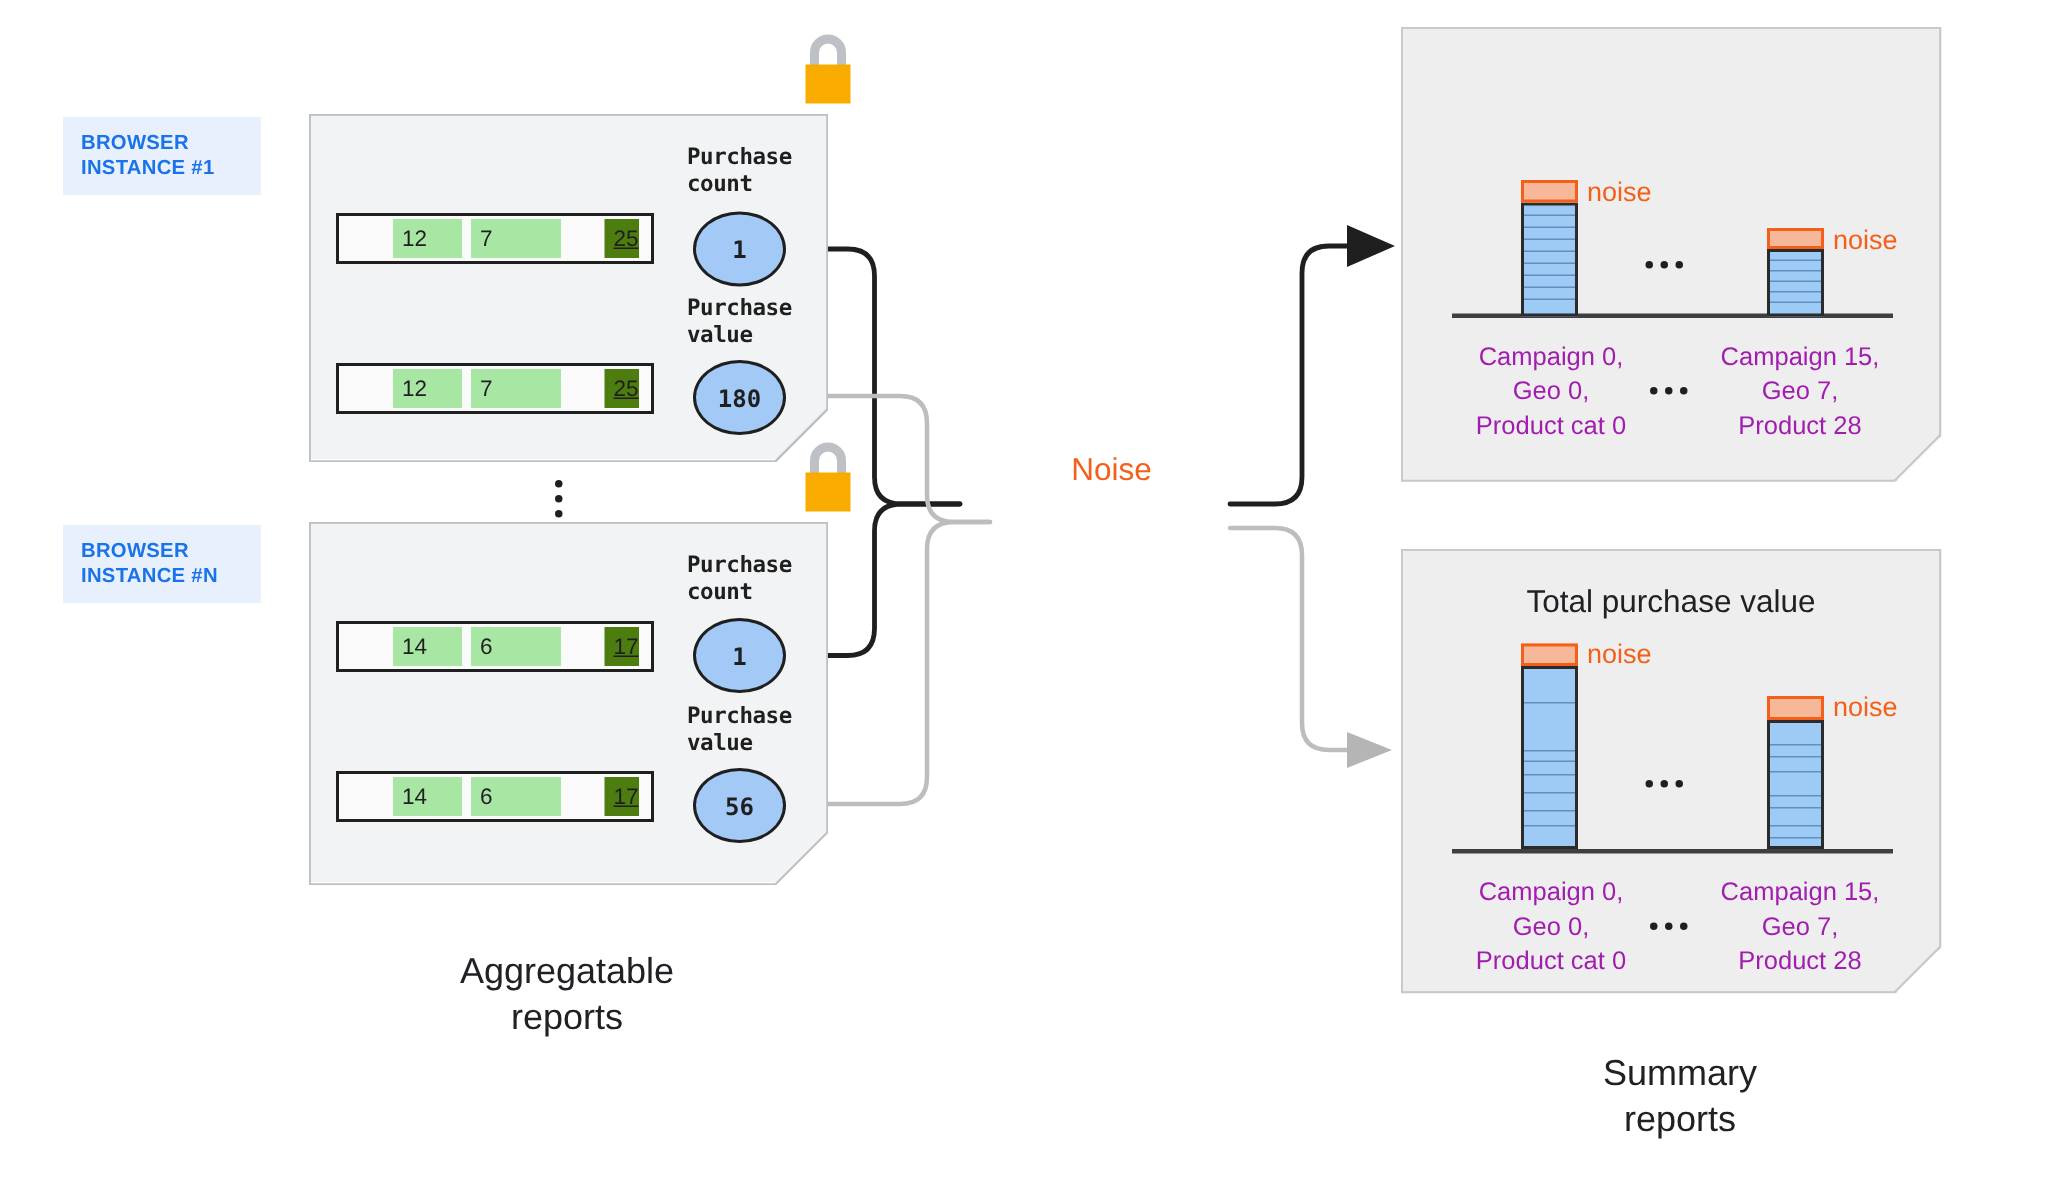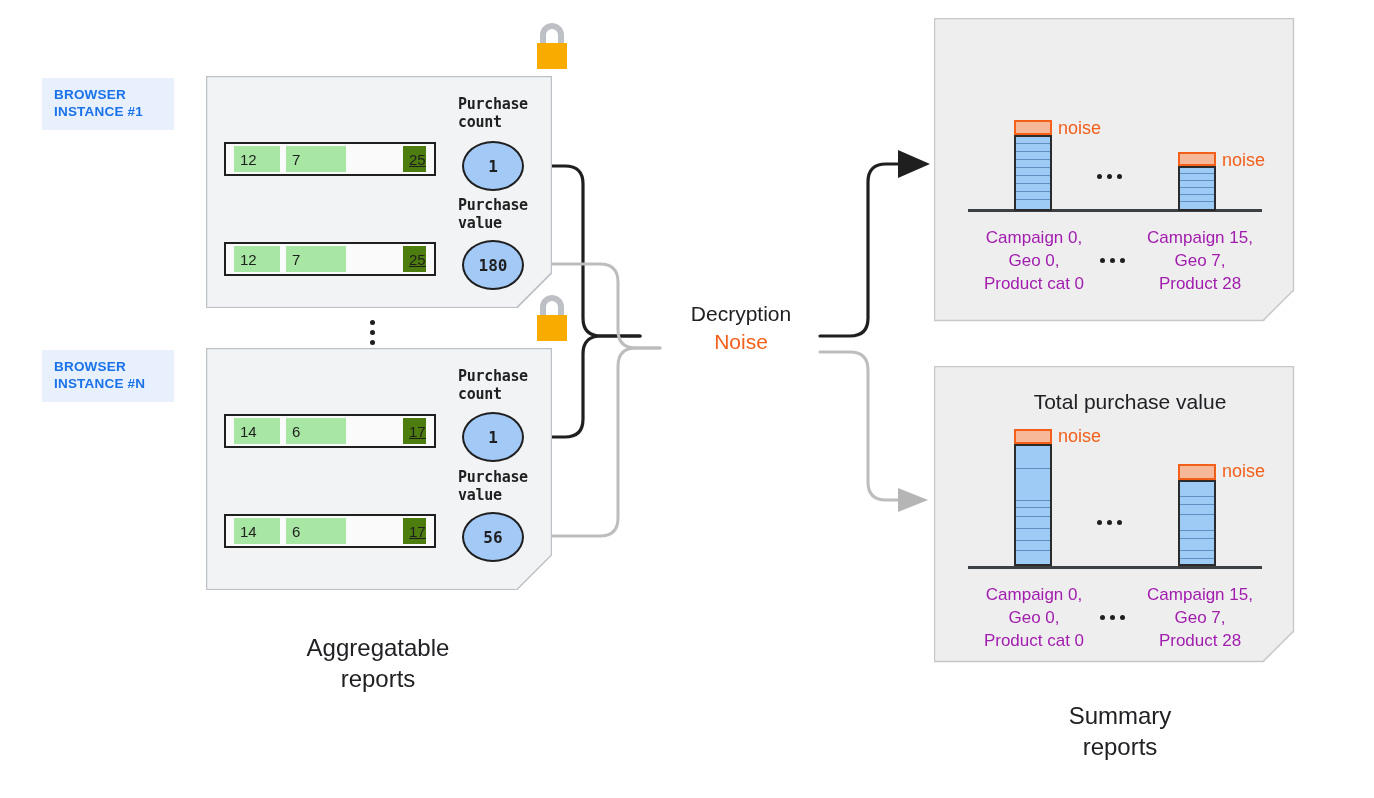--- a/index.html
+++ b/index.html
@@ -54,20 +54,21 @@
     padding:0 8px;
   }
   .cell{
     height:26px;
     display:flex;align-items:center;justify-content:flex-start;
     font-size:15px;
     font-family:"Liberation Sans", sans-serif;
     color:#1f1f1f;
     padding:0 6px;
     box-sizing:border-box;
+    margin-left:28px;
   }
   .cell-green{background:#a8e6a3;width:46px;}
   .cell-green2{background:#a8e6a3;width:60px;margin-left:6px;}
   .cell-spacer{flex:1 1 auto;}
   .cell-yellow{background:#4d7c0f;width:23px;justify-content:flex-start;}
   .cell-yellow span{text-decoration:underline;}
 
   
   .metric-label{
     position:absolute;
@@ -275,21 +276,20 @@
     <div class="cell-spacer"></div>
     <div class="cell cell-yellow">
         <span>17</span>
       </div>
   </div>
   <div class="metric-label" style="left:458px;top:468px;">Purchase
 value</div>
   <div class="bubble" style="left:462px;top:512px;width:62px;height:50px;">56</div>
 
   <div class="process" style="left:660px;top:300px;width:162px;">
-    <div>Decryption</div>
     <div class="noise">Noise</div>
   </div>
 
   <div class="summary-card" style="left:934px;top:18px;width:360px;height:303px;"></div>
   <svg class="report-card-fold" style="left:934px;top:18px;" width="362" height="305">
     <path d="M 0.5 0.5 L 359.5 0.5 L 359.5 272 L 329 302.5 L 0.5 302.5 Z" fill="none" stroke="#c8c8c8" stroke-width="1.4"></path>
   </svg>
 
 
   <div class="axis" style="left:968px;top:209px;width:294px;"></div>
@@ -333,21 +333,21 @@
     <i></i>
     <i></i>
     <i></i>
   </div>
 
   <div class="summary-card" style="left:934px;top:366px;width:360px;height:296px;"></div>
   <svg class="report-card-fold" style="left:934px;top:366px;" width="362" height="298">
     <path d="M 0.5 0.5 L 359.5 0.5 L 359.5 265 L 329 295.5 L 0.5 295.5 Z" fill="none" stroke="#c8c8c8" stroke-width="1.4"></path>
   </svg>
 
-  <div class="summary-title" style="left:934px;top:390px;width:360px;margin-left:16px;">Total purchase value</div>
+  <div class="summary-title" style="left:934px;top:390px;width:360px;">Total purchase value</div>
 
   <div class="axis" style="left:968px;top:566px;width:294px;"></div>
 
   <div class="bar" style="left:1014px;top:444px;width:38px;height:122px;">
     <div class="seg" style="top:22px;"></div>
     <div class="seg" style="top:54px;"></div>
     <div class="seg" style="top:61px;"></div>
     <div class="seg" style="top:70px;"></div>
     <div class="seg" style="top:82px;"></div>
     <div class="seg" style="top:94px;"></div>

